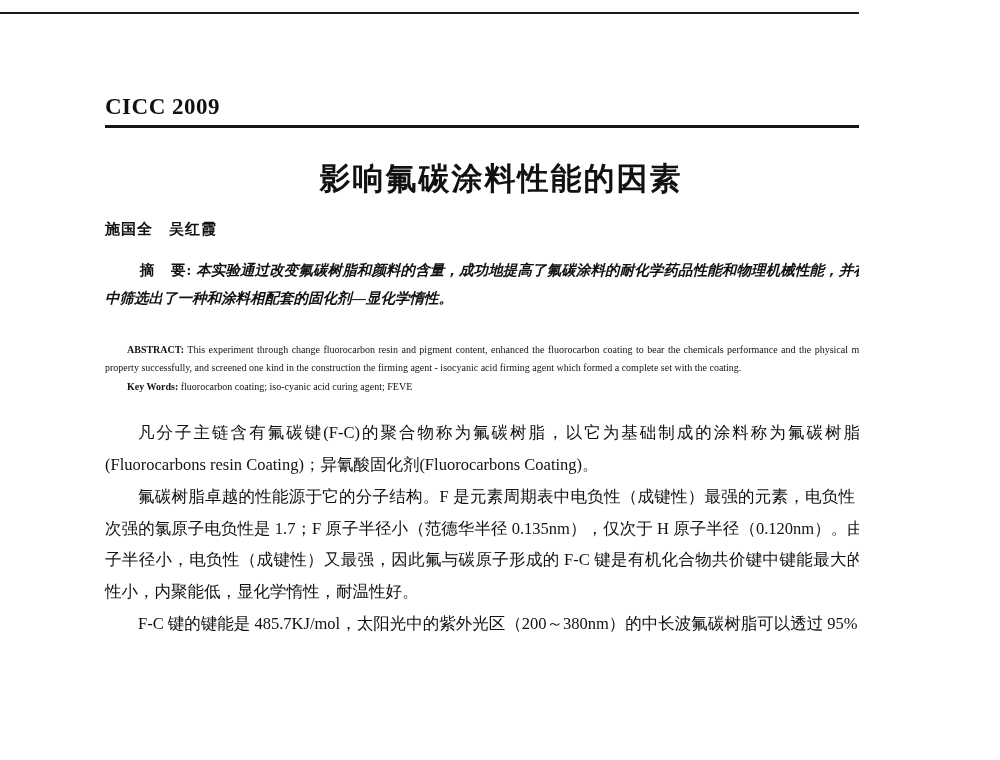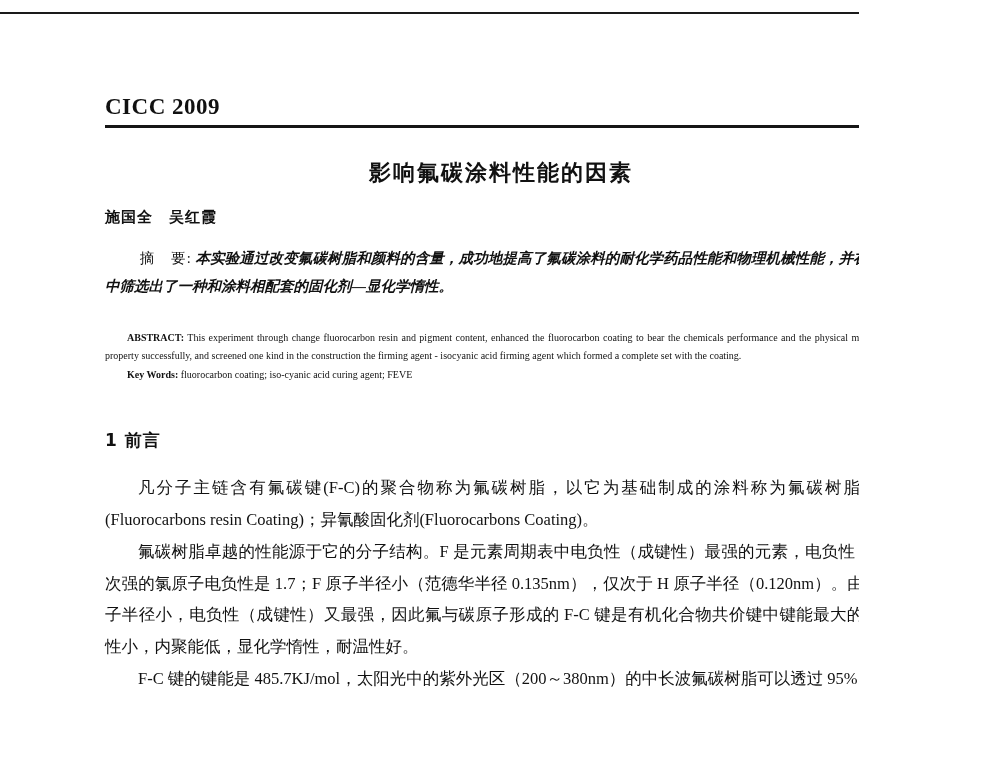--- a/index.html
+++ b/index.html
@@ -40,21 +40,21 @@
   }
   .header-rule {
     margin-top: 5px;
     height: 3px;
     background: #161616;
     width: 100%;
   }
   .paper-title {
     margin-top: 30px;
     text-align: center;
-    font-size: 22px;
+    font-size: 31px;
     font-weight: bold;
     letter-spacing: 2px;
     font-family: "DejaVu Sans", "Liberation Sans", sans-serif;
   }
   .authors {
     margin-top: 20px;
     font-size: 15px;
     font-weight: bold;
     letter-spacing: 1px;
   }
@@ -62,21 +62,21 @@
     margin-top: 18px;
     font-size: 14.5px;
     line-height: 1.92;
     text-align: justify;
   }
   .cn-abstract p {
     margin: 0;
     text-indent: 2.4em;
   }
   .cn-label {
-    font-weight: normal;
+    font-weight: bold;
     font-style: normal;
     letter-spacing: 1px;
   }
   .cn-italic {
     font-style: italic;
     font-weight: bold;
   }
   .en-abstract {
     margin-top: 28px;
     font-size: 10px;
@@ -138,21 +138,20 @@
       <p>
         <span class="bold">ABSTRACT:</span>
         <span>This experiment through change fluorocarbon resin and pigment content, enhanced the fluorocarbon coating to bear the chemicals performance and the physical mechanical property successfully, and screened one kind in the construction the firming agent - isocyanic acid firming agent which formed a complete set with the coating.</span>
       </p>
       <p class="en-keywords">
         <span class="bold">Key Words:</span>
         <span>fluorocarbon coating; iso-cyanic acid curing agent; FEVE</span>
       </p>
     </div>
 
-    <div class="section-heading">1 前言</div>
 
     <div class="body-text">
       <p>凡分子主链含有氟碳键(F-C)的聚合物称为氟碳树脂，以它为基础制成的涂料称为氟碳树脂涂料(Fluorocarbons resin Coating)；异氰酸固化剂(Fluorocarbons  Coating)。</p>
       <p>氟碳树脂卓越的性能源于它的分子结构。F 是元素周期表中电负性（成键性）最强的元素，电负性 4.0，次强的氯原子电负性是 1.7；F 原子半径小（范德华半径 0.135nm），仅次于 H 原子半径（0.120nm）。由于原子半径小，电负性（成键性）又最强，因此氟与碳原子形成的 F-C 键是有机化合物共价键中键能最大的，极性小，内聚能低，显化学惰性，耐温性好。</p>
       <p>F-C 键的键能是 485.7KJ/mol，太阳光中的紫外光区（200～380nm）的中长波氟碳树脂可以透过 95%以</p>
     </div>
 
   </div>
 </div>
 

